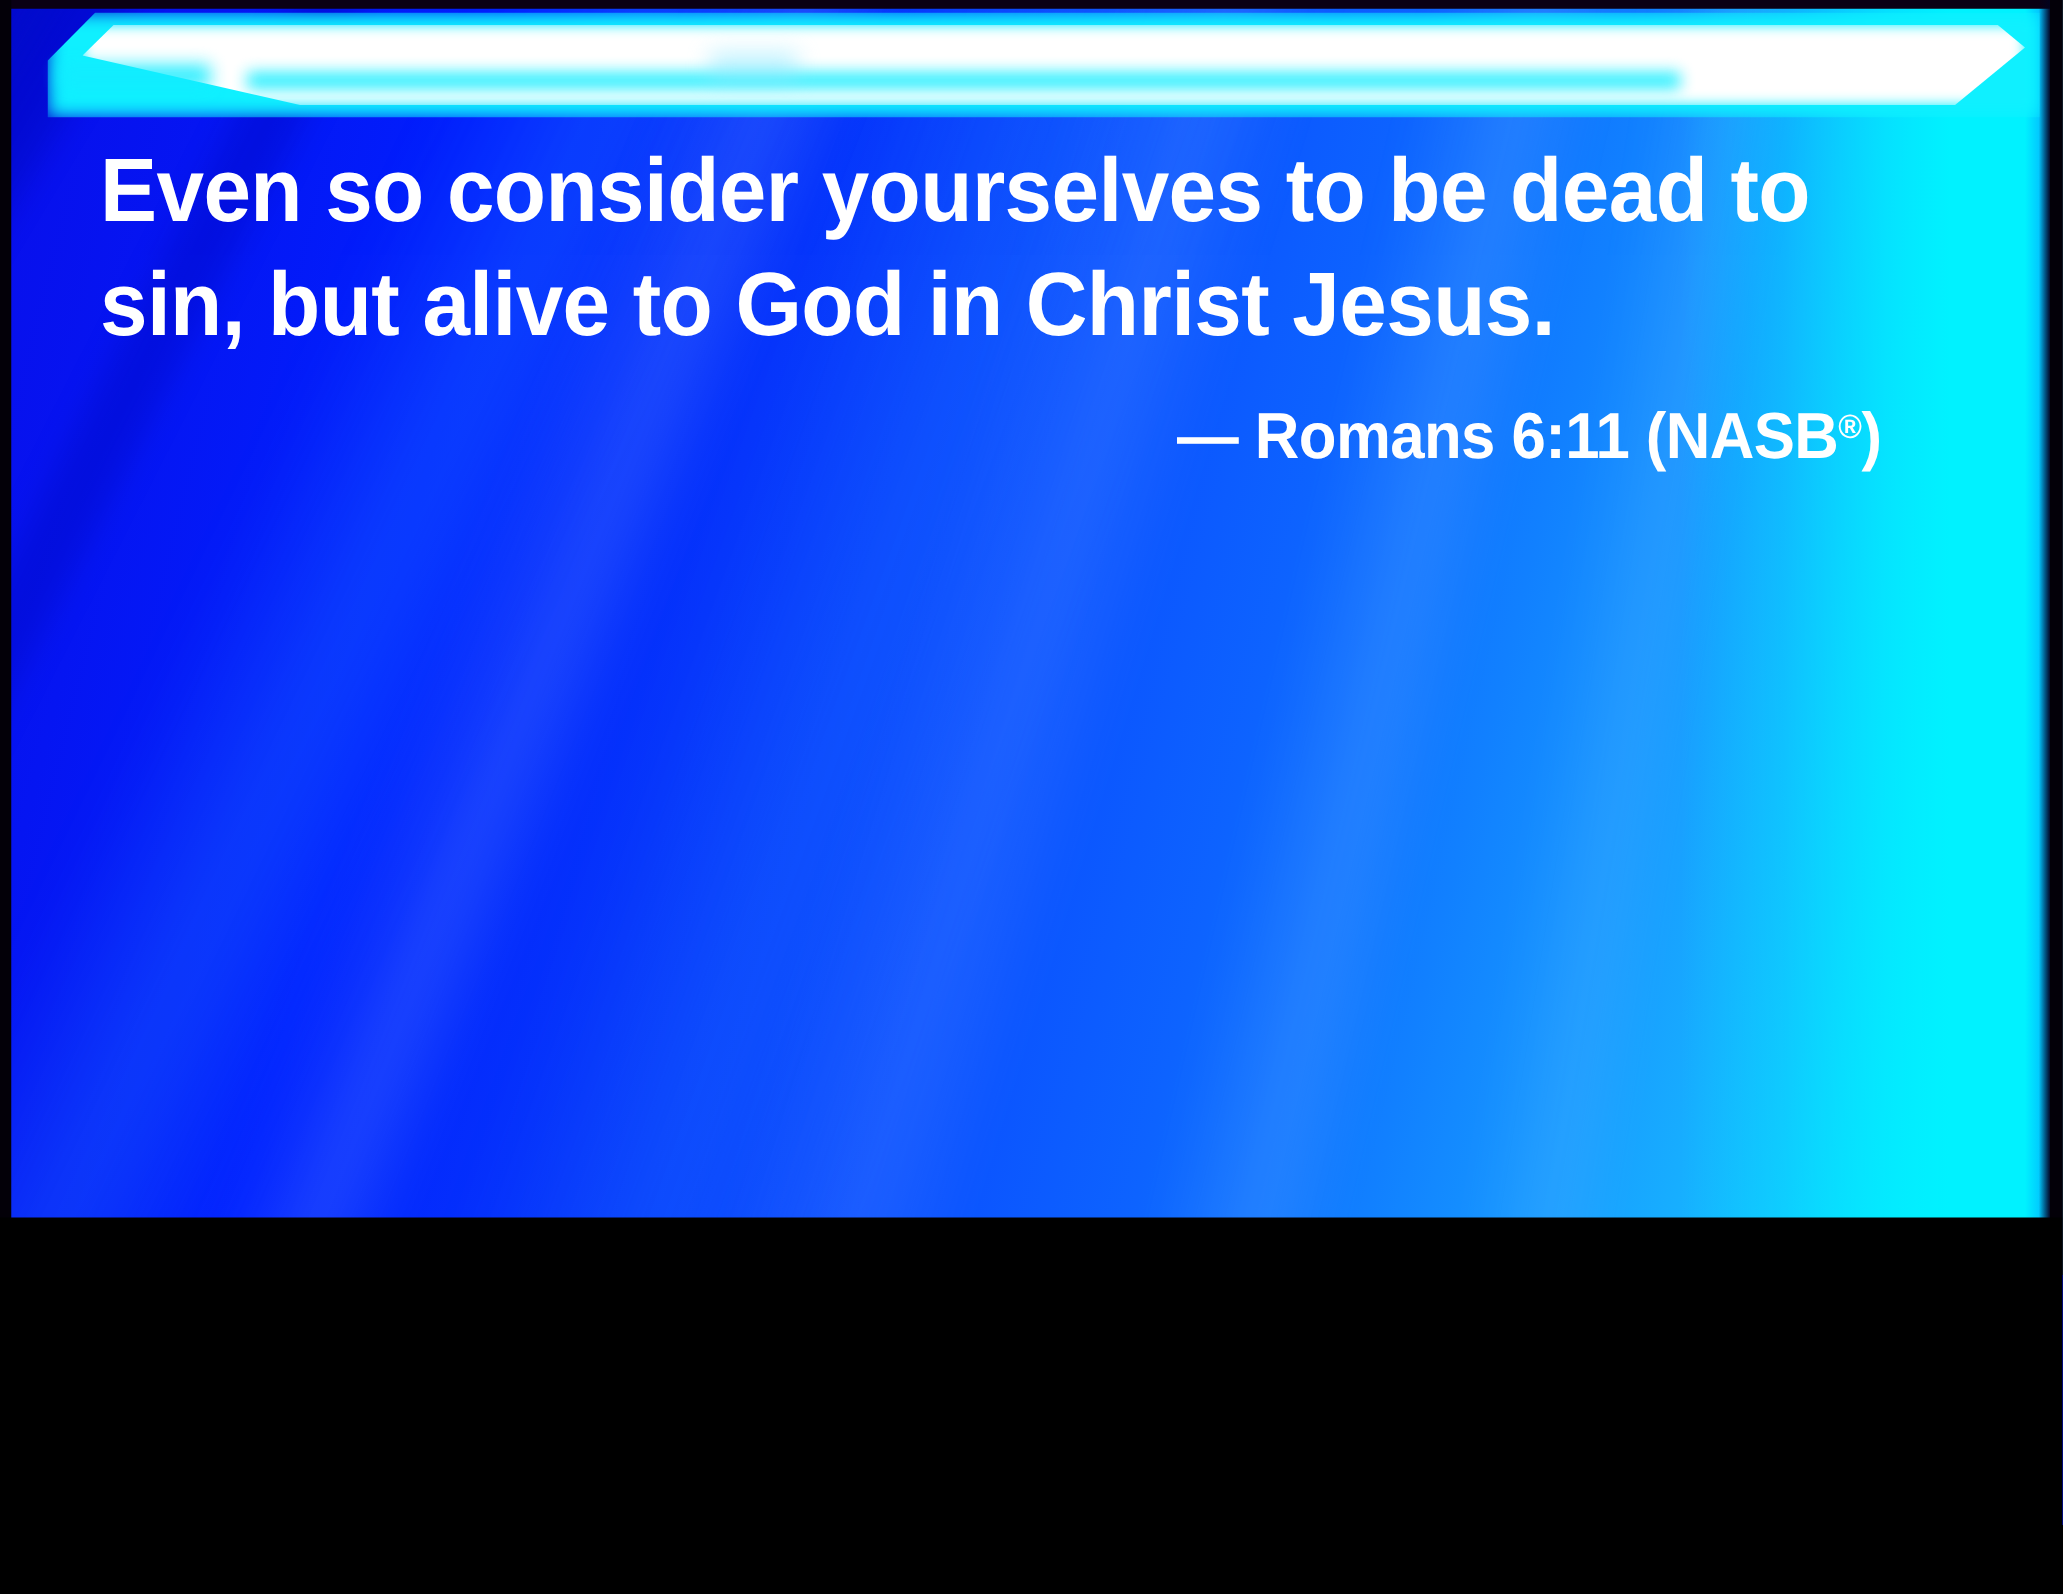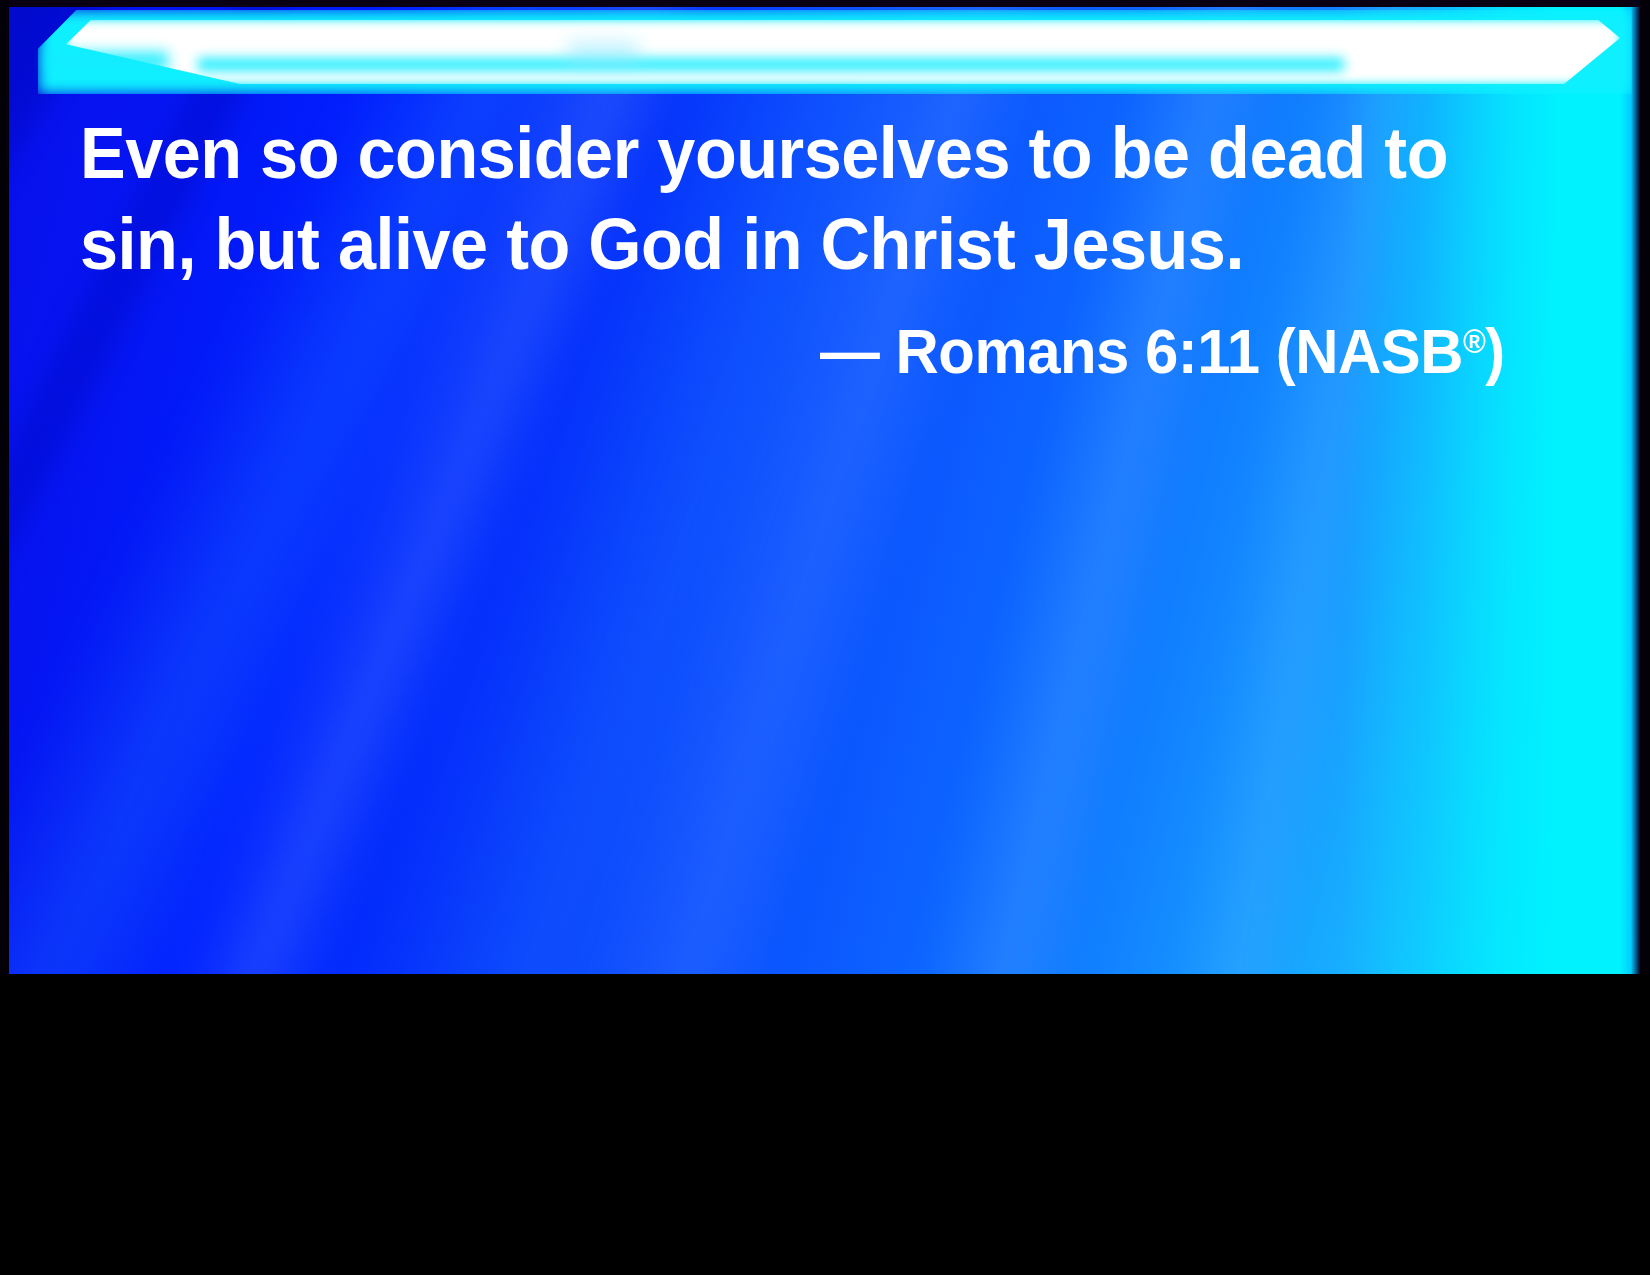--- a/index.html
+++ b/index.html
@@ -204,21 +204,21 @@
     font-size: 72px;
     line-height: 91px;
     letter-spacing: -0.5px;
     white-space: nowrap;
     transform: scaleX(0.95);
     transform-origin: left center;
   }
   .citation-line {
     color: #ffffff;
     font-weight: bold;
-    font-size: 63px;
+    font-size: 52px;
     line-height: 91px;
     letter-spacing: -0.5px;
     white-space: nowrap;
     text-align: right;
     margin-top: 6px;
   }
   .citation-inner {
     display: inline-block;
     transform: scaleX(0.95);
     transform-origin: right center;

